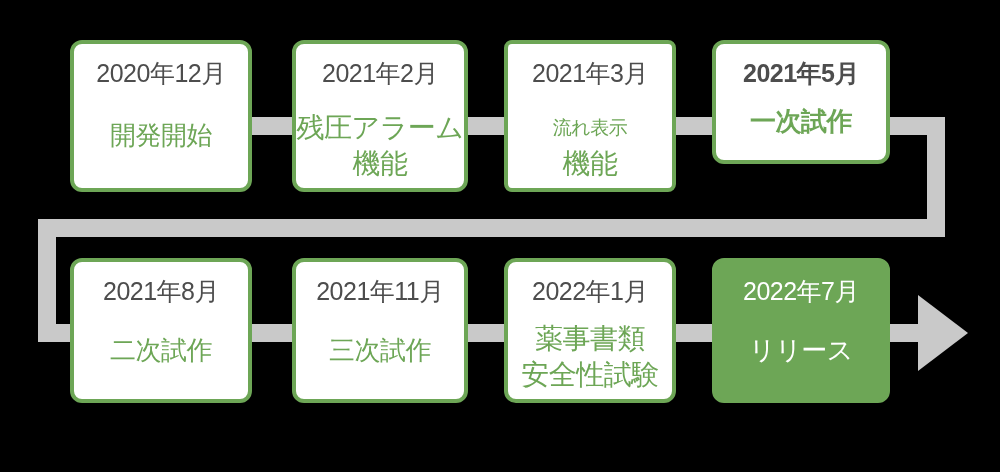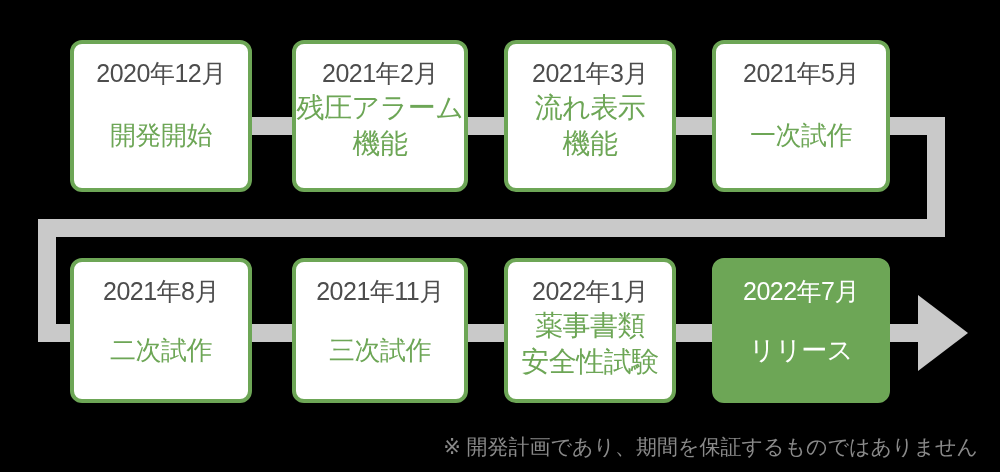--- a/index.html
+++ b/index.html
@@ -74,21 +74,21 @@
   .box .labelwrap {
     flex: 1;
     display: flex;
     flex-direction: column;
     justify-content: center;
     align-items: center;
     width: 100%;
     padding-bottom: 6px;
   }
   .box.two-line .labelwrap {
-    justify-content: flex-start;
+    justify-content: flex-end;
     padding-top: 2px;
   }
 
   
   .arrow-head {
     position: absolute;
     width: 0;
     height: 0;
     border-top: 38px solid transparent;
     border-bottom: 38px solid transparent;
@@ -146,29 +146,29 @@
   </div>
 
   <div class="box two-line" style="left:292px; top:40px; width:176px; height:152px;">
     <div class="date">2021年2月</div>
     <div class="labelwrap">
       <div class="label" style="font-size:28px;">残圧アラーム</div>
       <div class="label" style="font-size:28px;">機能</div>
     </div>
   </div>
 
-  <div class="box two-line" style="left:504px; top:40px; width:172px; height:152px;">
+  <div class="box two-line" style="left:504px; top:40px; width:172px; height:152px;border-radius:8px;">
     <div class="date">2021年3月</div>
     <div class="labelwrap">
-      <div class="label" style="font-size:28px;font-family:Liberation Serif, serif;">流れ表示</div>
+      <div class="label" style="font-size:19px;font-family:Liberation Serif, serif;">流れ表示</div>
       <div class="label" style="font-size:28px;">機能</div>
     </div>
   </div>
 
-  <div class="box" style="left:712px; top:40px; width:178px; height:152px;">
+  <div class="box" style="left:712px; top:40px; width:178px; height:124px;font-weight:bold;">
     <div class="date">2021年5月</div>
     <div class="labelwrap">
       <div class="label">一次試作</div>
     </div>
   </div>
 
   <div class="box" style="left:70px; top:258px; width:182px; height:145px;">
     <div class="date">2021年8月</div>
     <div class="labelwrap">
       <div class="label">二次試作</div>
@@ -190,15 +190,14 @@
     </div>
   </div>
 
   <div class="box filled" style="left:712px; top:258px; width:178px; height:145px;">
     <div class="date">2022年7月</div>
     <div class="labelwrap">
       <div class="label">リリース</div>
     </div>
   </div>
 
-  <div class="footnote">※ 開発計画であり、期間を保証するものではありません</div>
 
 </div>
 
 </body></html>

